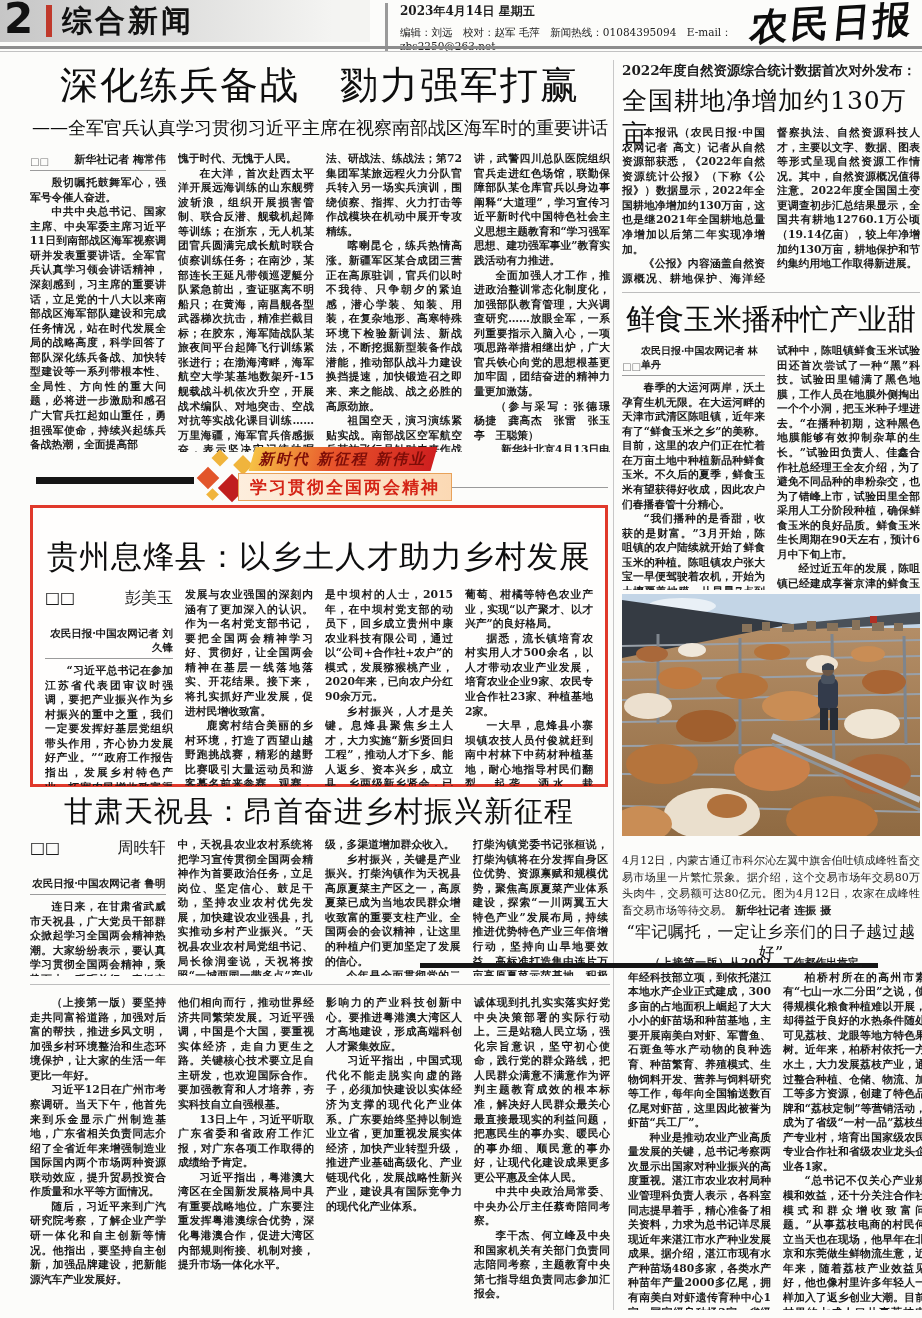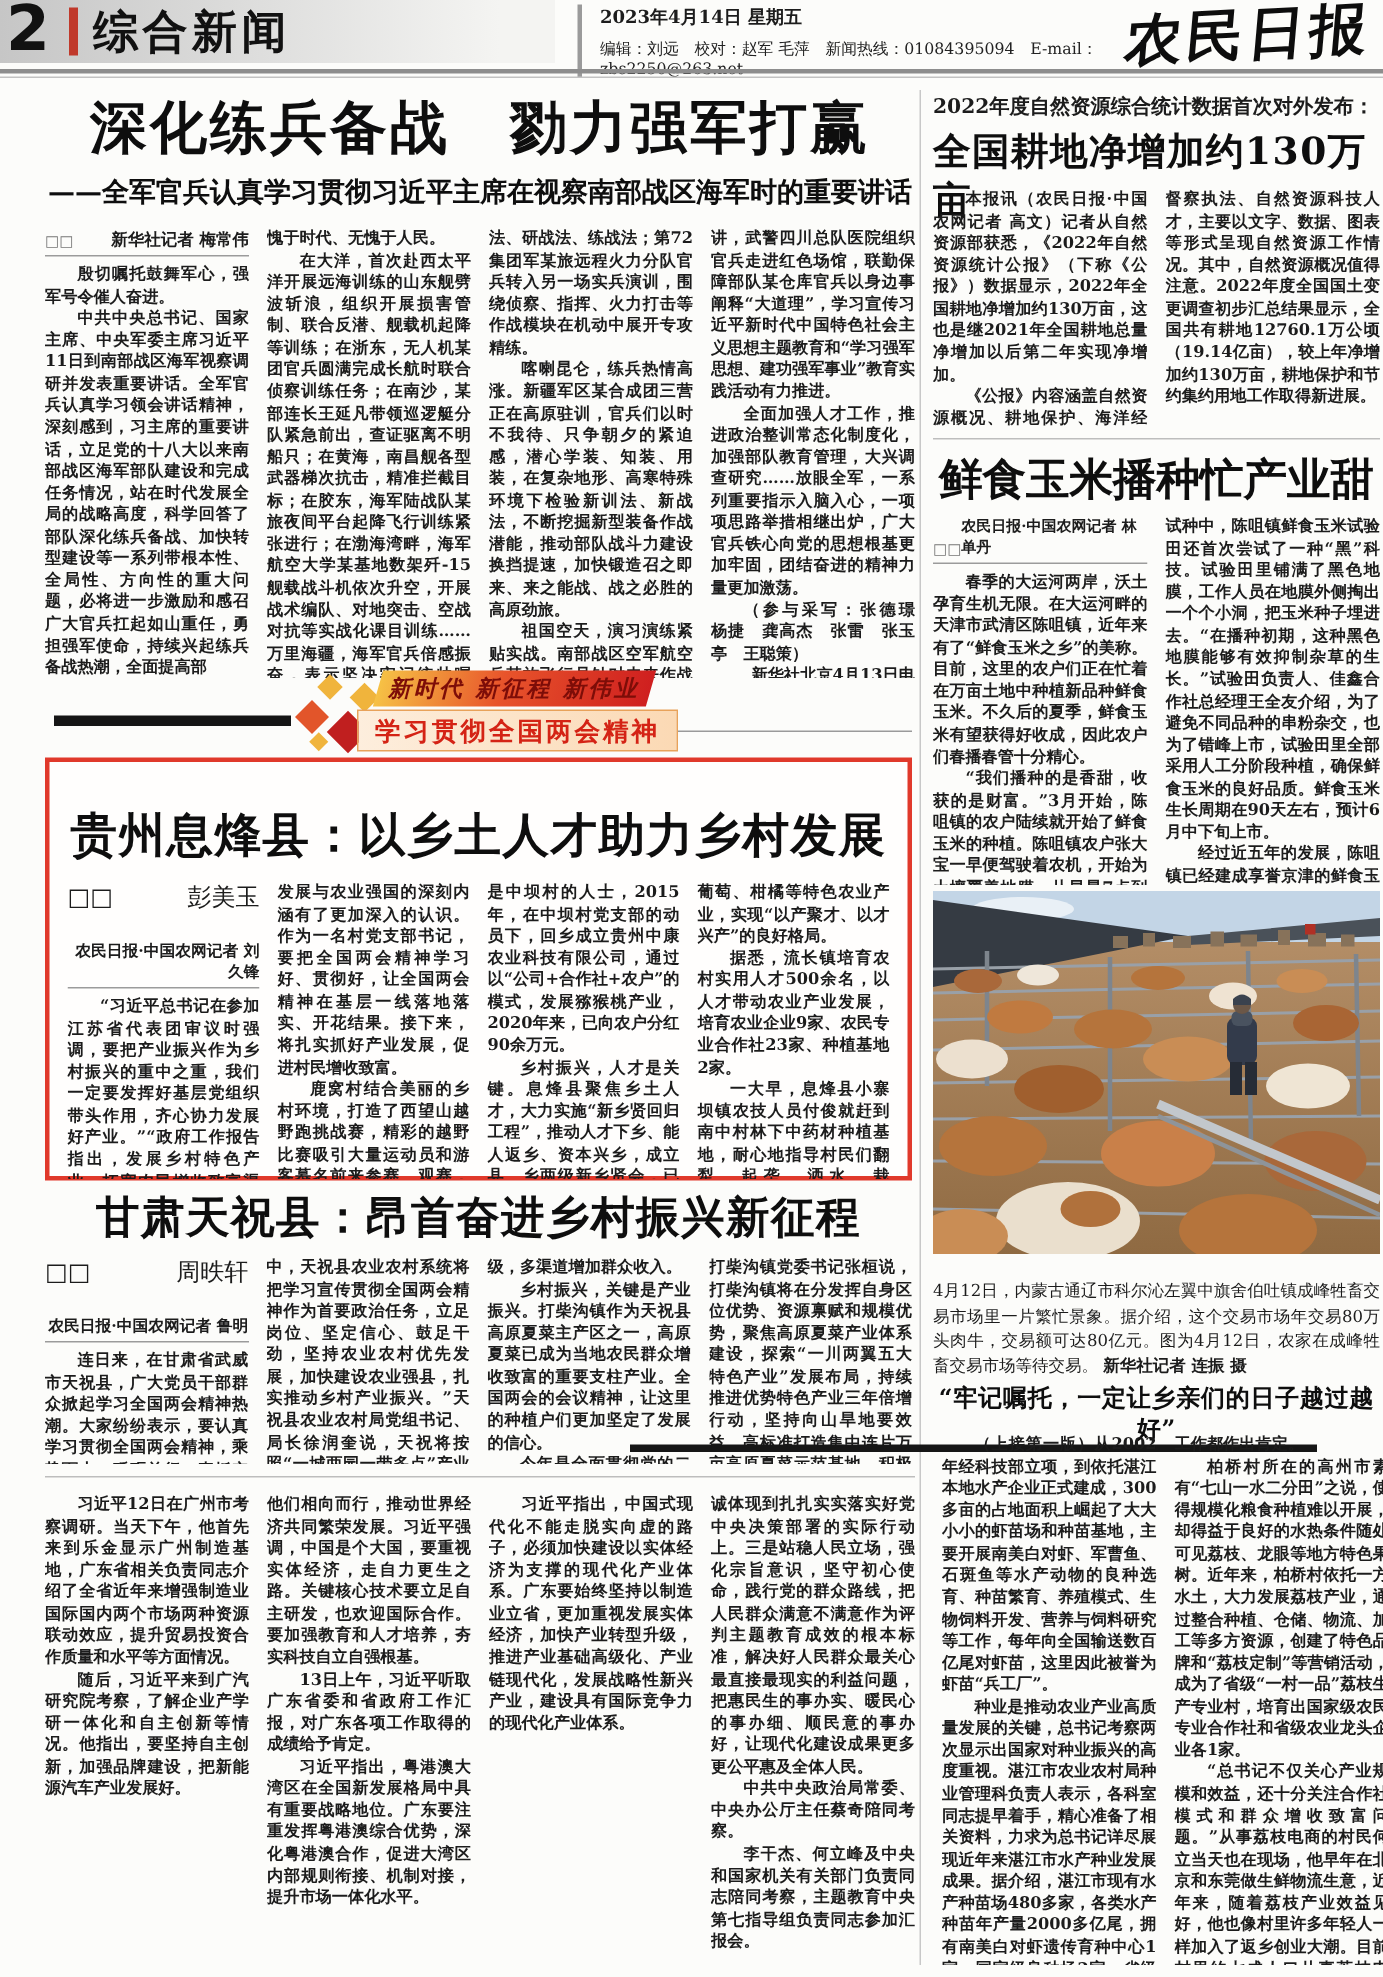--- a/index.html
+++ b/index.html
@@ -11,21 +11,21 @@
   .pageno{left:4px;top:-6px;font-size:42px;font-weight:900;font-family:"DejaVu Sans",sans-serif;color:#111;}
   .pagebar{left:46px;top:5px;width:6px;height:32px;background:#c0392b;}
   .section-title{left:62px;top:1px;font-size:30px;font-weight:900;font-family:"DejaVu Sans",sans-serif;letter-spacing:3px;color:#111;}
   .hdr-mid{left:385px;top:3px;width:380px;border-left:3px solid #9a9a9a;padding-left:12px;}
   .hdr-date{font-size:12px;font-weight:bold;margin:0 0 6px 0;}
   .hdr-staff{font-size:10.5px;margin:0;color:#222;}
   .masthead{right:8px;top:-2px;font-size:38px;font-weight:900;letter-spacing:3px;transform:rotate(-3deg) skewX(-8deg);color:#0d0d0d;}
   .rule-a{left:0;top:46px;width:922px;height:3px;background:#8d8d8d;}
   .rule-b{left:0;top:51px;width:922px;height:1px;background:#c2c2c2;}
   
-  .h-main{font-weight:700;text-align:center;color:#0e0e0e;}
+  .h-main{font-weight:400;text-align:center;color:#0e0e0e;}
   .cols{display:flex;gap:12px;}
   .cols>div{flex:1;overflow:hidden;}
   .cols p{margin:0;font-size:10.8px;line-height:1.35;text-align:justify;text-indent:2em;font-weight:bold;}
   .cols p.ni{text-indent:0;}
   .cols p.b{font-weight:bold;}
   .cols p.r{text-align:right;text-indent:0;}
   .byline{display:flex;justify-content:space-between;align-items:flex-end;border-bottom:1px solid #9b9b9b;
           padding-bottom:3px;margin-bottom:5px;}
   .byline .marks{color:#777;font-size:10px;}
   .byline .name{font-weight:bold;font-size:11px;}
@@ -205,29 +205,31 @@
     <div>
         <p class="ni">打柴沟镇党委书记张桓说，打柴沟镇将在分发挥自身区位优势、资源禀赋和规模优势，聚焦高原夏菜产业体系建设，探索“一川两翼五大特色产业”发展布局，持续推进优势特色产业三年倍增行动，坚持向山旱地要效益，高标准打造集中连片万亩高原夏菜示范基地，积极推广宝塔菜、花椰菜、白草莓等新品种，打造新品种、新技术试验示范基地两个，试验示范“莴笋+莴笋”“早笋+苦菜”等高原夏菜两茬种植技术，种植“双茬”莴笋4000亩，全力推动乡村产业振兴。</p>
       </div>
   </div>
 
   <div class="abs blackbar2"></div>
   <div class="abs hrule" style="left:30px;top:984px;width:580px;"></div>
 
   <div class="abs cols" style="left:30px;top:996px;width:580px;height:314px;">
     <div>
+        <p class="b">（上接第一版）要坚持走共同富裕道路，加强对后富的帮扶，推进乡风文明，加强乡村环境整治和生态环境保护，让大家的生活一年更比一年好。</p>
         <p>习近平12日在广州市考察调研。当天下午，他首先来到乐金显示广州制造基地，广东省相关负责同志介绍了全省近年来增强制造业国际国内两个市场两种资源联动效应，提升贸易投资合作质量和水平等方面情况。</p>
         <p>随后，习近平来到广汽研究院考察，了解企业产学研一体化和自主创新等情况。他指出，要坚持自主创新，加强品牌建设，把新能源汽车产业发展好。</p>
       </div>
     <div>
         <p class="ni">他们相向而行，推动世界经济共同繁荣发展。习近平强调，中国是个大国，要重视实体经济，走自力更生之路。关键核心技术要立足自主研发，也欢迎国际合作。要加强教育和人才培养，夯实科技自立自强根基。</p>
         <p>13日上午，习近平听取广东省委和省政府工作汇报，对广东各项工作取得的成绩给予肯定。</p>
         <p>习近平指出，粤港澳大湾区在全国新发展格局中具有重要战略地位。广东要注重发挥粤港澳综合优势，深化粤港澳合作，促进大湾区内部规则衔接、机制对接，提升市场一体化水平。</p>
       </div>
     <div>
+        <p class="ni">影响力的产业科技创新中心。要推进粤港澳大湾区人才高地建设，形成高端科创人才聚集效应。</p>
         <p>习近平指出，中国式现代化不能走脱实向虚的路子，必须加快建设以实体经济为支撑的现代化产业体系。广东要始终坚持以制造业立省，更加重视发展实体经济，加快产业转型升级，推进产业基础高级化、产业链现代化，发展战略性新兴产业，建设具有国际竞争力的现代化产业体系。</p>
       </div>
     <div>
         <p class="ni">诚体现到扎扎实实落实好党中央决策部署的实际行动上。三是站稳人民立场，强化宗旨意识，坚守初心使命，践行党的群众路线，把人民群众满意不满意作为评判主题教育成效的根本标准，解决好人民群众最关心最直接最现实的利益问题，把惠民生的事办实、暖民心的事办细、顺民意的事办好，让现代化建设成果更多更公平惠及全体人民。</p>
         <p>中共中央政治局常委、中央办公厅主任蔡奇陪同考察。</p>
         <p>李干杰、何立峰及中央和国家机关有关部门负责同志陪同考察，主题教育中央第七指导组负责同志参加汇报会。</p>
       </div>
   </div>
 
   <div class="abs photo">

